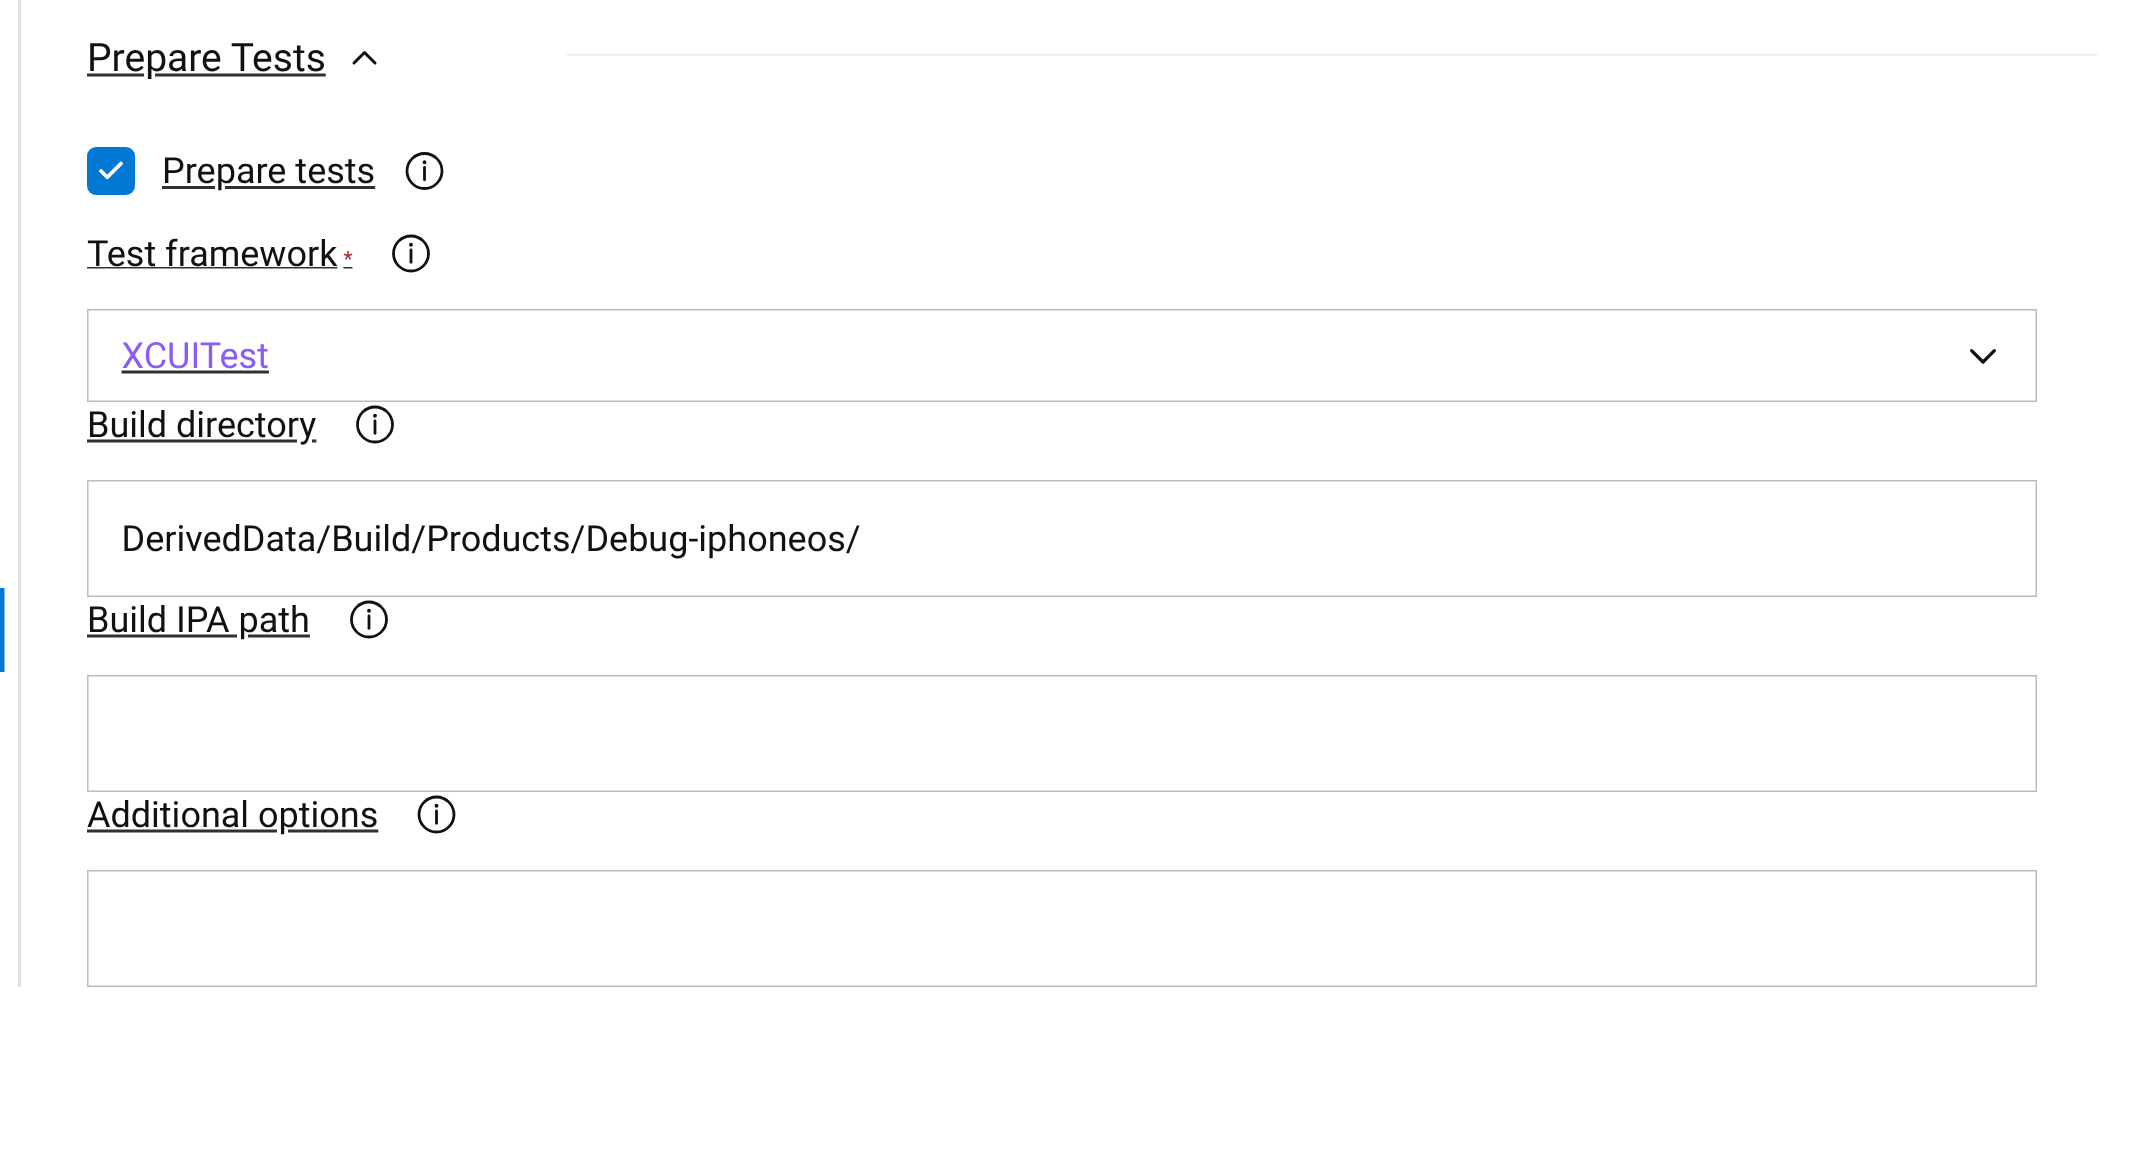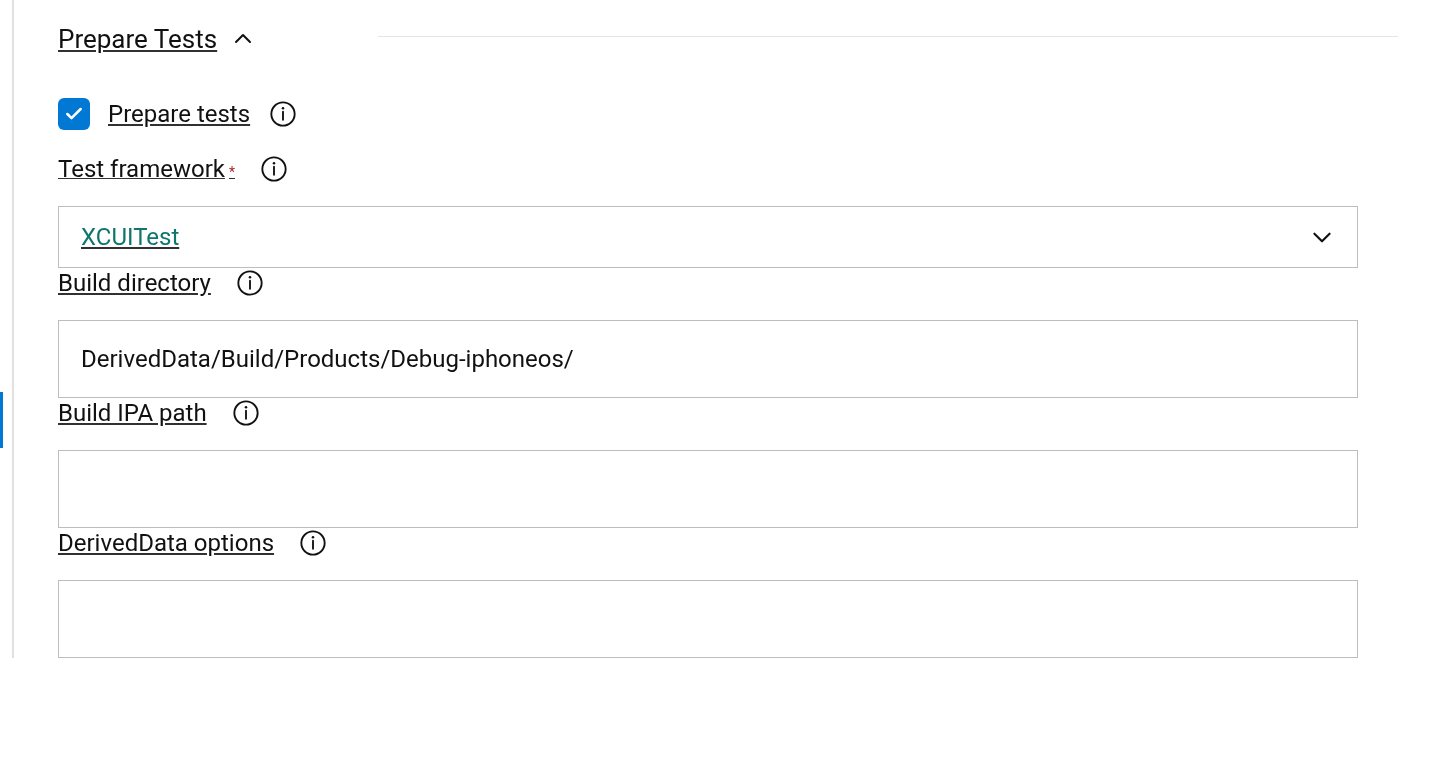--- a/index.html
+++ b/index.html
@@ -113,21 +113,21 @@
       width: 100%;
       max-width: 1300px;
       height: 62px;
       border: 1px solid #bdbdbd;
       background: #ffffff;
       display: flex;
       align-items: center;
       justify-content: space-between;
       padding: 0 22px;
       font-size: 24px;
-      color: #0f766e;
+      color: #8b5cf6;
       cursor: pointer;
     }
     .text-input {
       width: 100%;
       max-width: 1300px;
       height: 78px;
       border: 1px solid #bdbdbd;
       background: #ffffff;
       padding: 0 22px;
       font-size: 24px;
@@ -220,21 +220,21 @@
           <line x1="12" y1="10" x2="12" y2="17" stroke-linecap="round"></line>
           <circle cx="12" cy="7" r="1.1" fill="#111" stroke="none"></circle>
         </svg>
       </span>
     </div>
     <input type="text" class="text-input" value="" style="">
   </div>
 
   <div class="form-group">
     <div class="field-label-row">
-      <span class="field-label">DerivedData options</span>
+      <span class="field-label">Additional options</span>
       <span class="info-icon-wrap">
         <svg width="28" height="28" viewBox="0 0 24 24" fill="none" stroke="#111" stroke-width="1.6">
           <circle cx="12" cy="12" r="10"></circle>
           <line x1="12" y1="10" x2="12" y2="17" stroke-linecap="round"></line>
           <circle cx="12" cy="7" r="1.1" fill="#111" stroke="none"></circle>
         </svg>
       </span>
     </div>
     <input type="text" class="text-input" value="" style="">
   </div>

